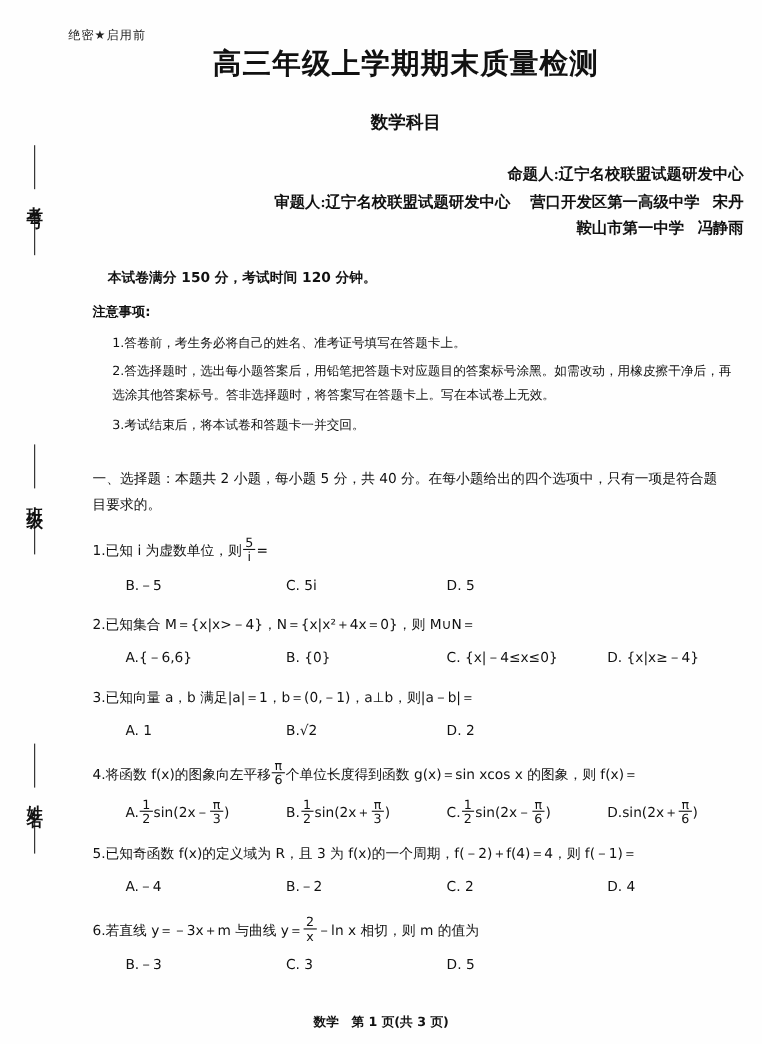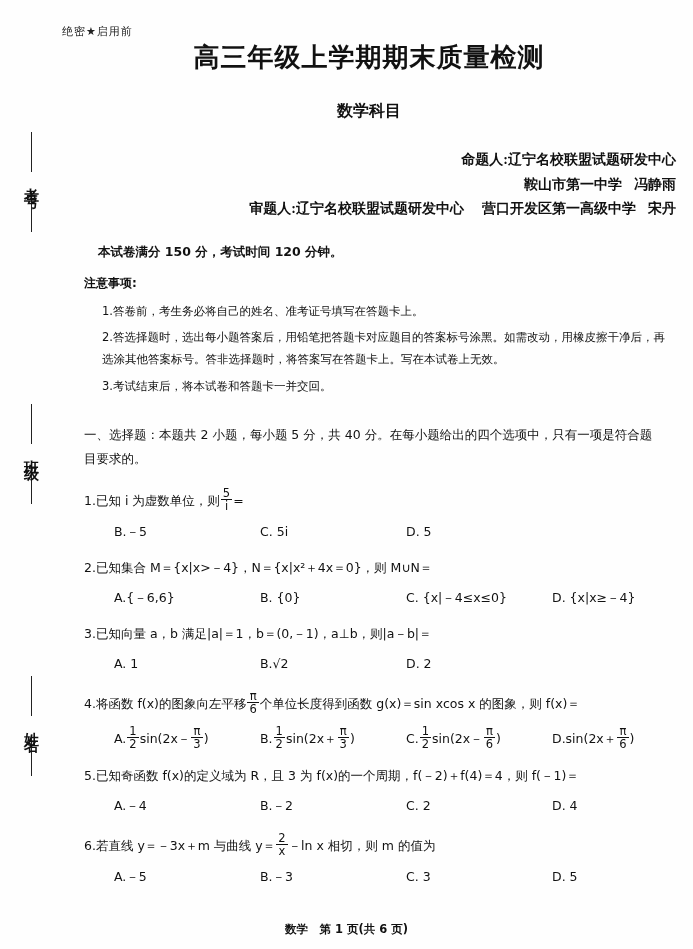--- a/index.html
+++ b/index.html
@@ -182,24 +182,24 @@
   <div class="content">
 
     <h1 class="doc-title">高三年级上学期期末质量检测</h1>
     <h2 class="doc-subject">数学科目</h2>
 
     <div class="credits">
       <div>
         <span class="lbl">命题人:</span><span>辽宁名校联盟试题研发中心</span>
       </div>
       <div>
+        <span class="lbl">审题人:</span><span>辽宁名校联盟试题研发中心</span><span class="gap"></span><span>营口开发区第一高级中学</span><span class="gap-s"></span><span>宋丹</span>
+      </div>
+      <div>
         <span>鞍山市第一中学</span><span class="gap-s"></span><span>冯静雨</span>
-      </div>
-      <div>
-        <span class="lbl">审题人:</span><span>辽宁名校联盟试题研发中心</span><span class="gap"></span><span>营口开发区第一高级中学</span><span class="gap-s"></span><span>宋丹</span>
       </div>
     </div>
 
     <div class="exam-info">本试卷满分 150 分，考试时间 120 分钟。</div>
 
     <div class="notice-title">注意事项:</div>
     <div class="notice-list">
       <div class="notice-item">1.答卷前，考生务必将自己的姓名、准考证号填写在答题卡上。</div>
       <div class="notice-item">2.答选择题时，选出每小题答案后，用铅笔把答题卡对应题目的答案标号涂黑。如需改动，用橡皮擦干净后，再选涂其他答案标号。答非选择题时，将答案写在答题卡上。写在本试卷上无效。</div>
       <div class="notice-item">3.考试结束后，将本试卷和答题卡一并交回。</div>
@@ -263,23 +263,22 @@
         <span class="opt">C. 2</span>
         <span class="opt">D. 4</span>
       </div>
     </div>
 
     <div class="q">
       <span class="q-stem">
         <span>6.</span><span>若直线 y＝－3x＋m 与曲线 y＝</span><span class="frac"><span class="num">2</span><span class="den">x</span></span><span>－ln x 相切，则 m 的值为</span>
       </span>
       <div class="opts">
-        <span class="opt">A.－5</span>
         <span class="opt">B.－3</span>
         <span class="opt">C. 3</span>
         <span class="opt">D. 5</span>
       </div>
     </div>
 
   </div>
 
-  <div class="footer">数学　第 1 页(共 6 页)</div>
+  <div class="footer">数学　第 1 页(共 3 页)</div>
 </div>
 
 </body></html>

